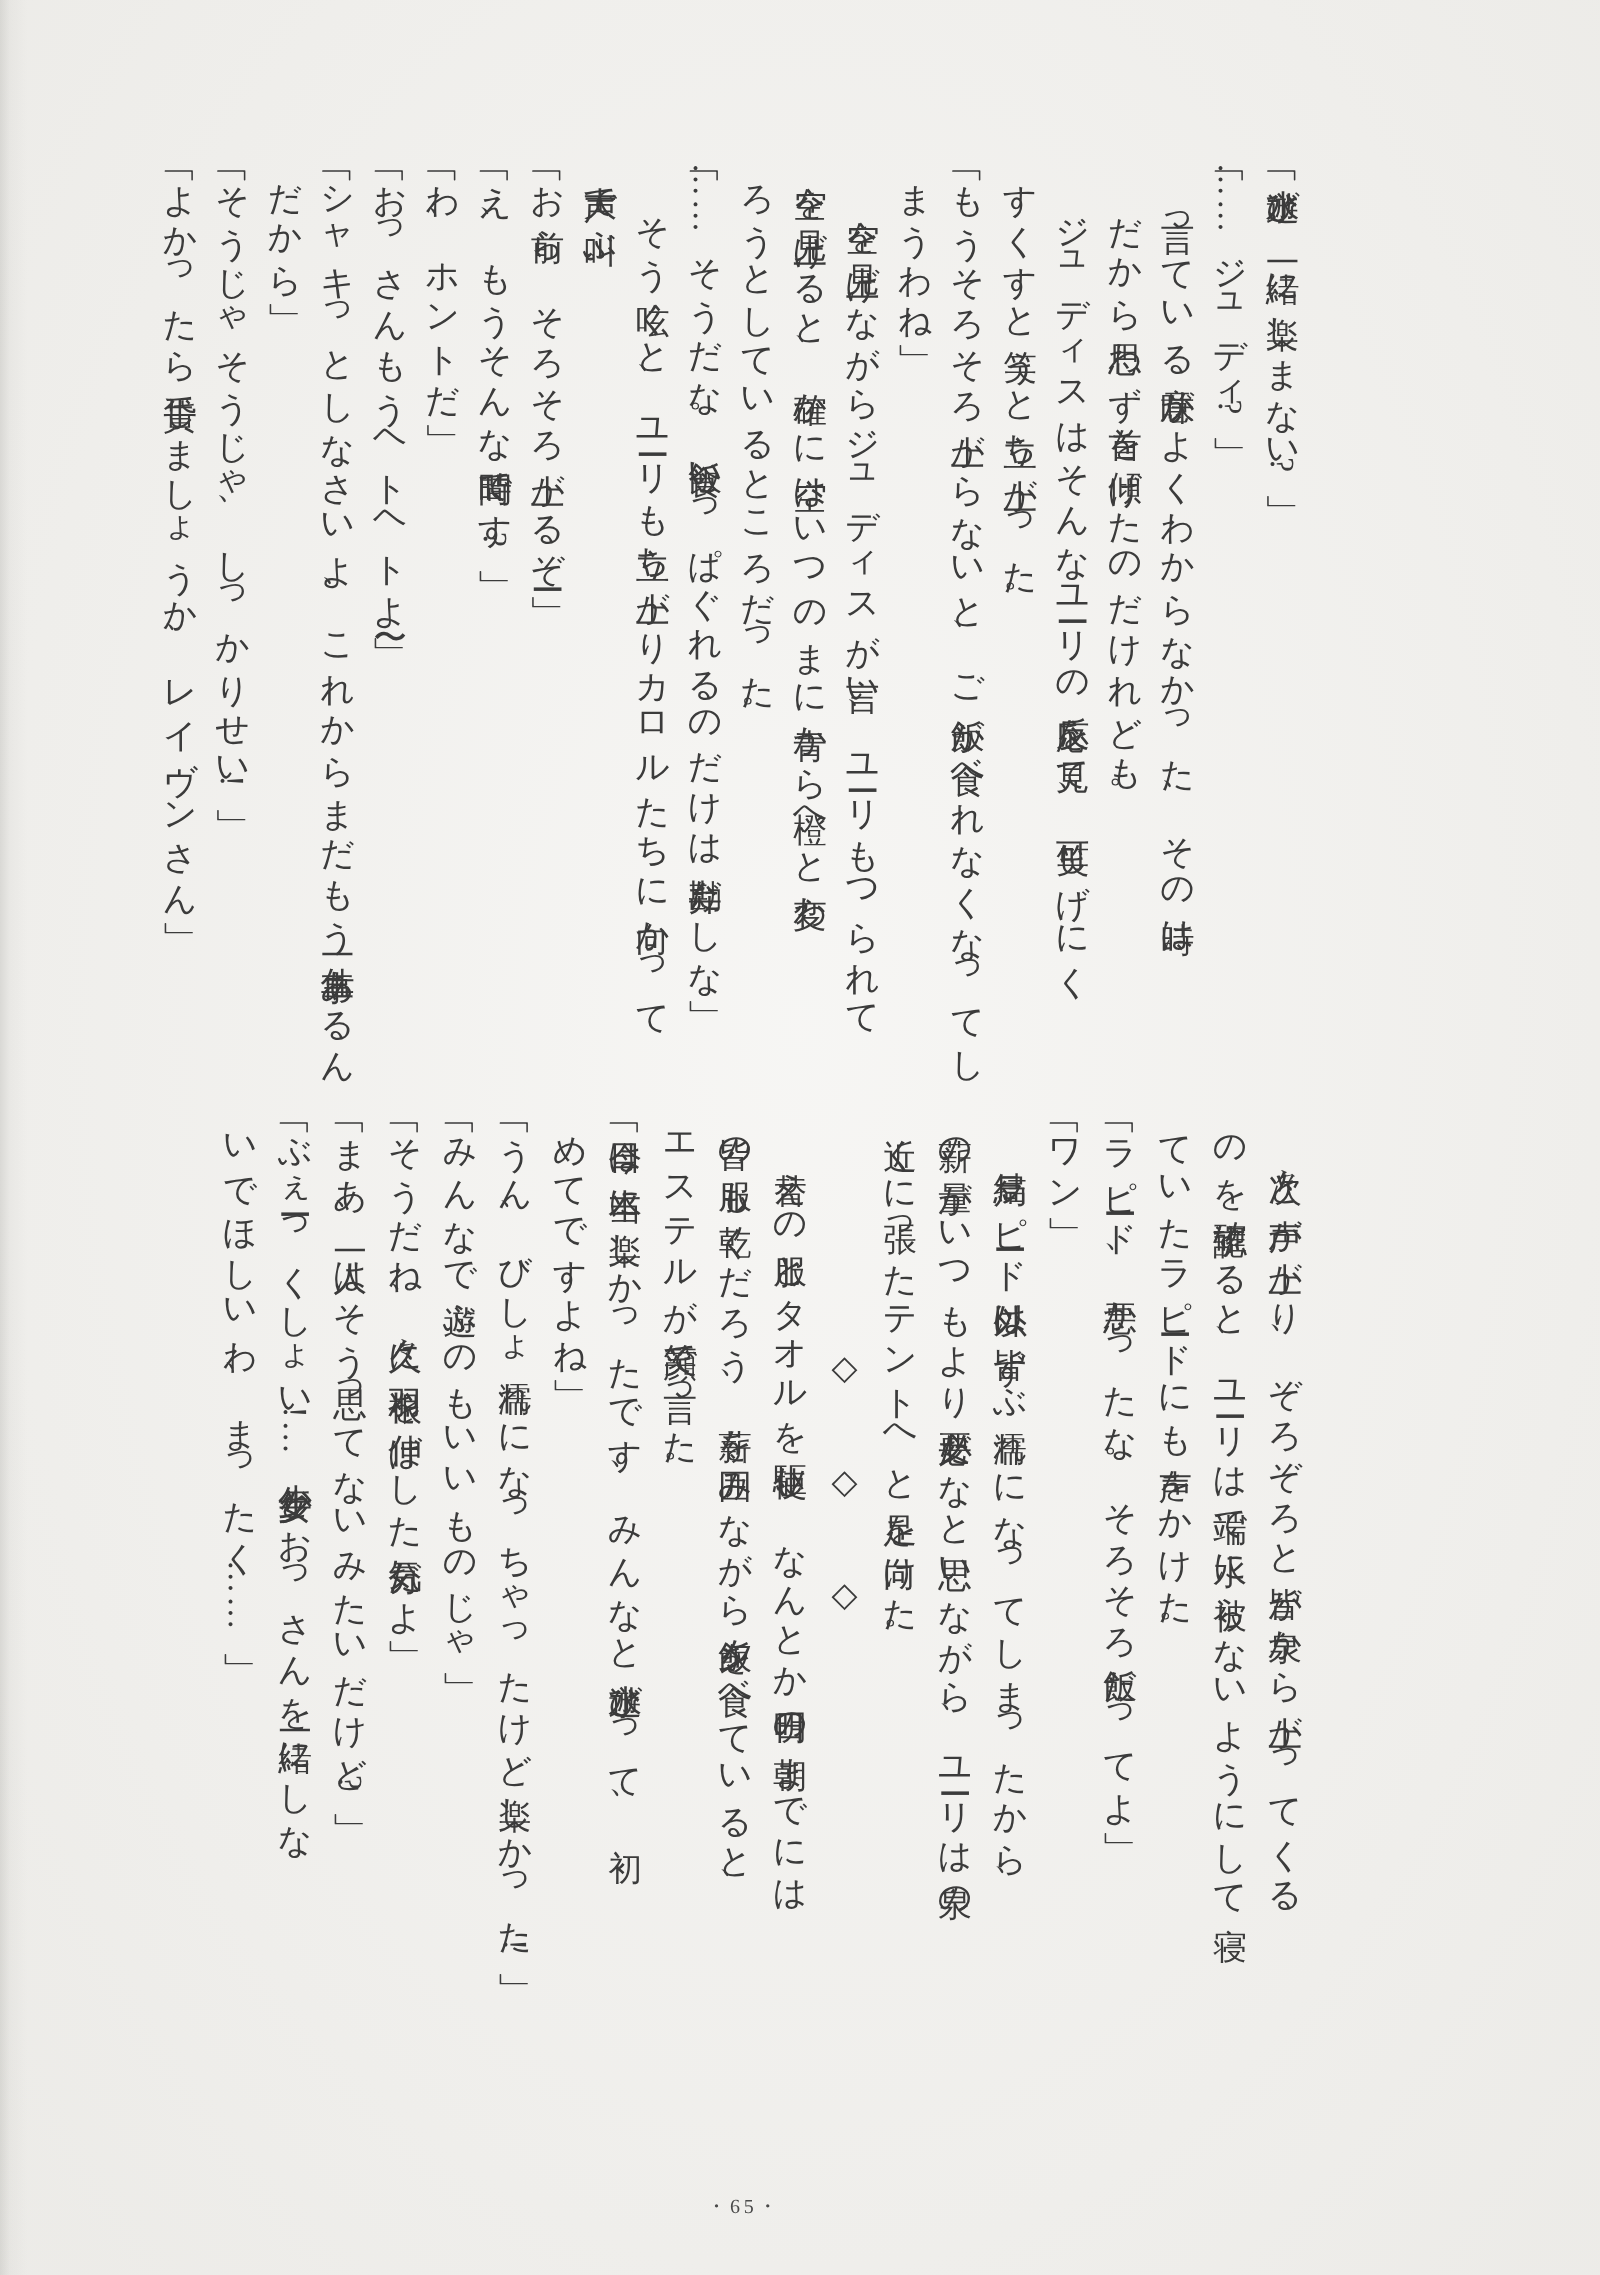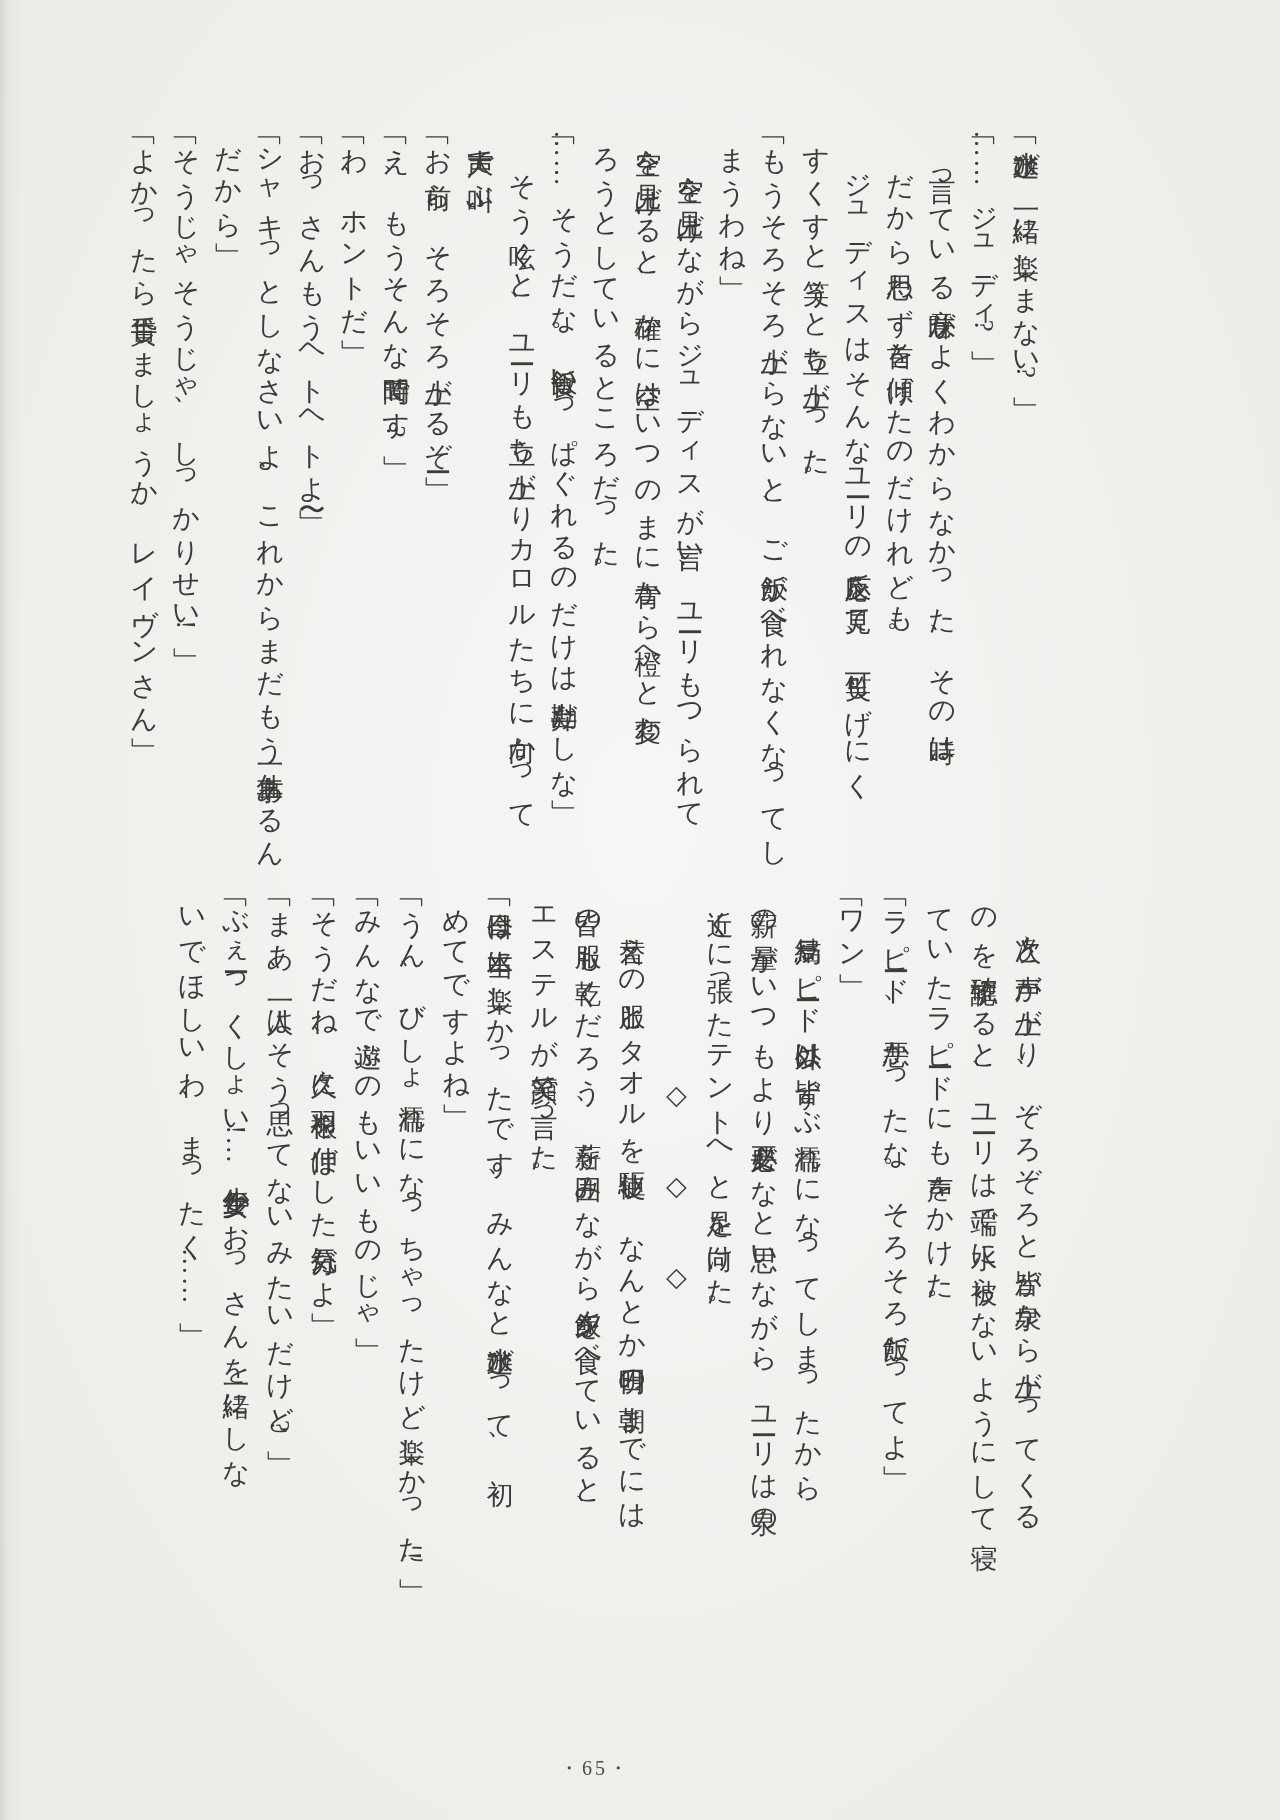--- a/index.html
+++ b/index.html
@@ -56,21 +56,21 @@
   }
   .tline.separator {
     text-indent: 7em;
   }
   .page-footer {
     position: absolute;
     top: 1755px;
     left: 0;
     right: 90px;
     text-align: center;
-    font-size: 20px;
+    font-size: 16px;
     letter-spacing: 3px;
     color: #4a4a4a;
   }
 </style>
 </head>
 <body>
 
 <div class="page">
 
   <section class="vblock block-top">

